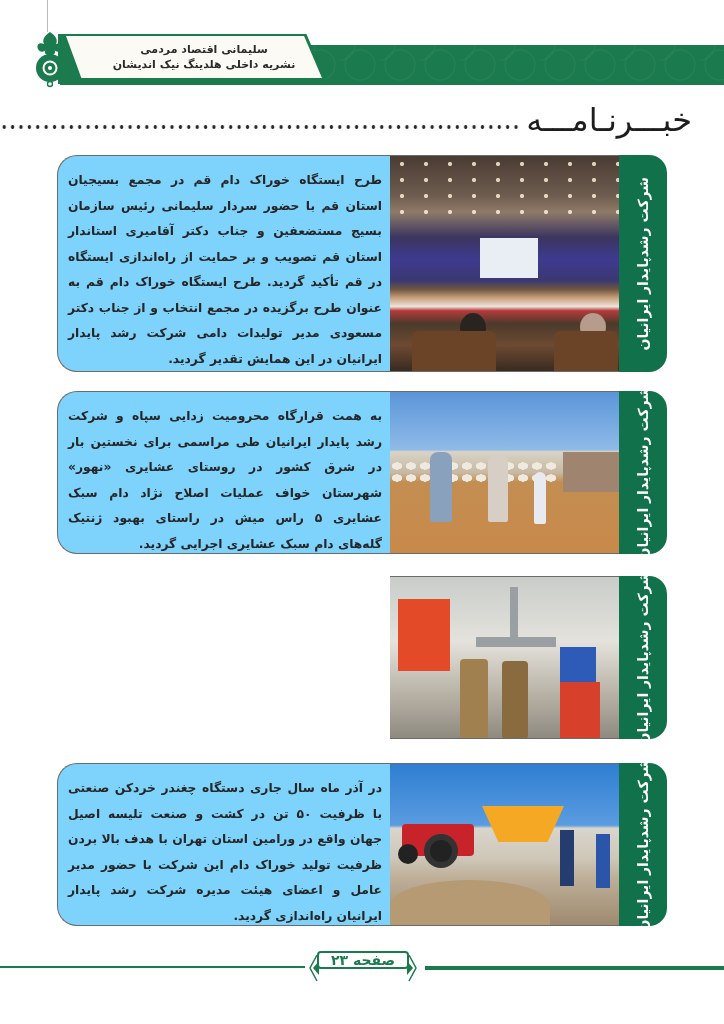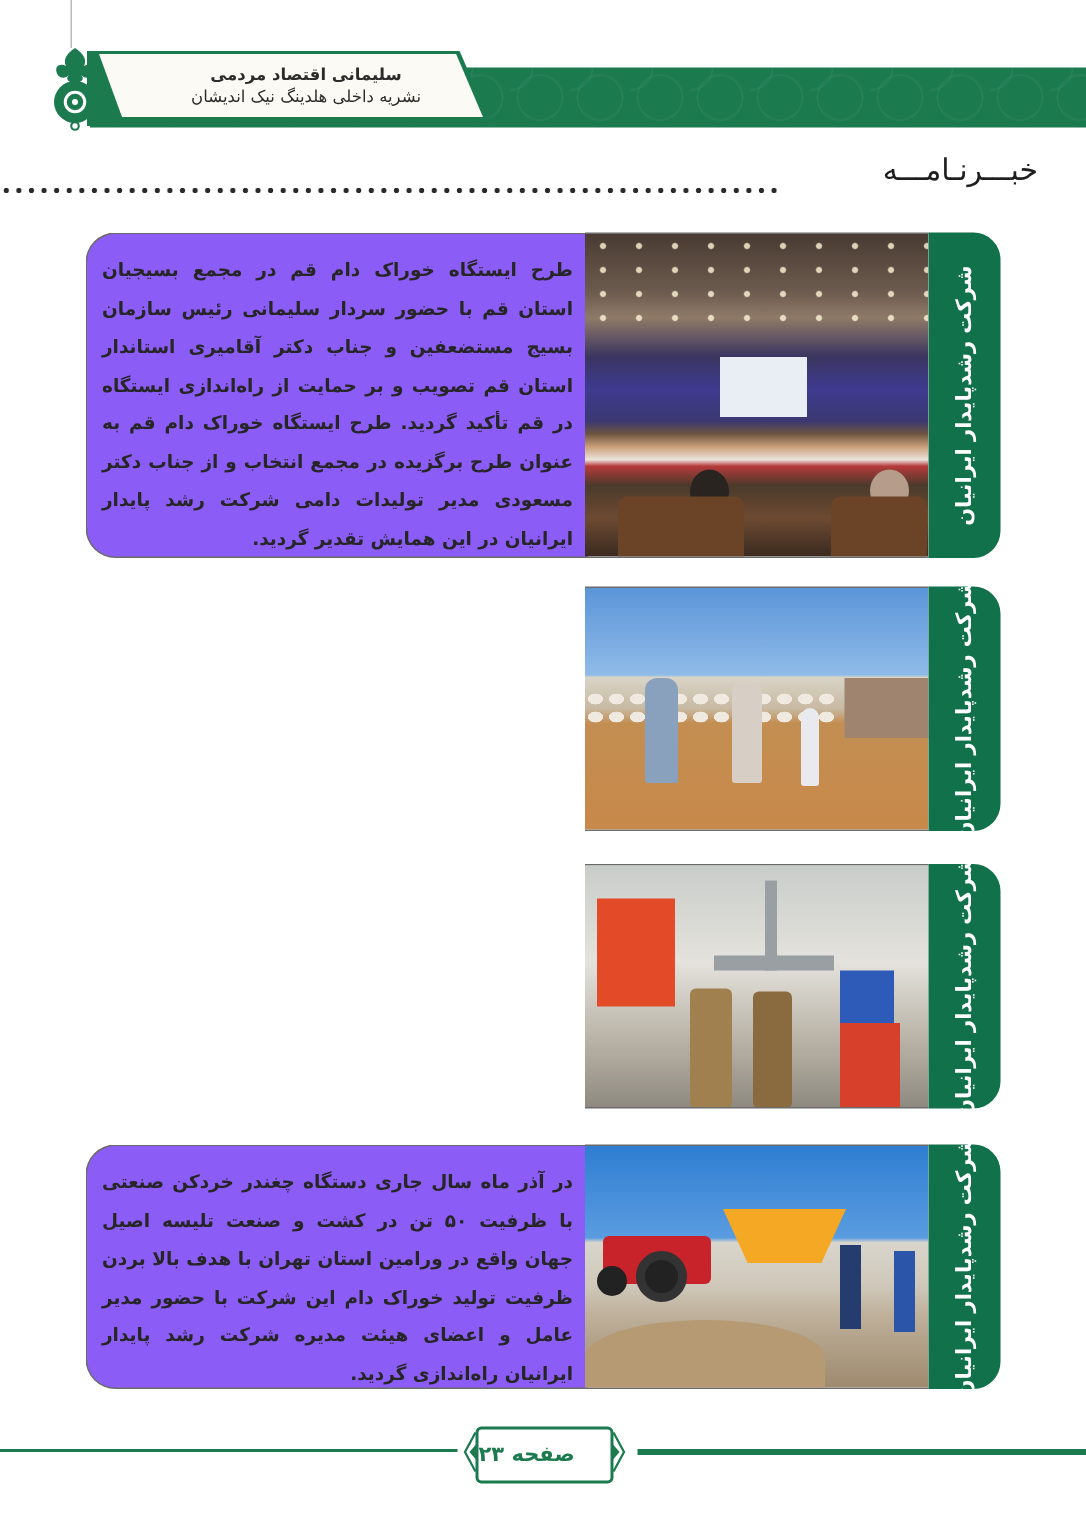--- a/index.html
+++ b/index.html
@@ -21,48 +21,48 @@
     clip-path: polygon(0 0, 92% 0, 100% 100%, 0 100%);
   }
   .header-banner-inner {
     position: absolute; left: 66px; top: 36px; width: 256px; height: 42px;
     background: #fbfaf4;
     clip-path: polygon(0 0, 93% 0, 100% 100%, 6% 100%);
     display: flex; flex-direction: column; align-items: center; justify-content: center;
     direction: rtl; padding-left: 20px;
   }
   .header-line1 { font-size: 11px; font-weight: bold; color: #2b2b2b; line-height: 15px; }
-  .header-line2 { font-size: 11px; font-weight: normal; color: #2b2b2b; line-height: 15px; }
+  .header-line2 { font-size: 11px; font-weight: bold; color: #2b2b2b; line-height: 15px; }
   .emblem {
     position: absolute; left: 30px; top: 30px; width: 40px; height: 58px;
   }
   .emblem-thread { position: absolute; left: 47px; top: 0; width: 1px; height: 32px; background: #bbb; }
 
   
   .section-title {
     position: absolute; right: 32px; top: 101px;
-    font-size: 20px; font-weight: normal; color: #1d1d1d; direction: rtl;
+    font-size: 32px; font-weight: normal; color: #1d1d1d; direction: rtl;
     letter-spacing: 1px;
   }
   .title-dots {
     position: absolute; left: 0; top: 124px; width: 520px; height: 6px;
     background-image: radial-gradient(circle, #2a2a2a 1.6px, transparent 2px);
     background-size: 8.4px 6px;
     background-repeat: repeat-x;
   }
 
   
   .card {
     position: absolute; left: 57px; width: 610px;
   }
   .card-text-box {
     position: absolute; left: 0; top: 0; width: 335px; height: 100%;
     border: 1.5px solid #6b6b6b; border-right: none;
     border-radius: 20px 0 0 20px;
-    background: #8b5cf6;
+    background: #7dd3fc;
     padding: 12px 10px 10px 10px;
     direction: rtl; text-align: justify; text-align-last: right;
   }
   .card-text {
     font-size: 12.3px; font-weight: bold; line-height: 25.5px; color: #262626;
   }
   .card-photo {
     position: absolute; left: 333px; top: 0; width: 229px; height: 100%;
     border-top: 1.5px solid #6b6b6b; border-bottom: 1.5px solid #6b6b6b;
     overflow: hidden;
@@ -122,23 +122,23 @@
   .scene-tractor .wheel2 { position: absolute; left: 8px; top: 80px; width: 20px; height: 20px; background: #222; border-radius: 50%; }
   .scene-tractor .hopper { position: absolute; left: 92px; top: 42px; width: 82px; height: 36px; background: #f5a823; clip-path: polygon(0 0, 100% 0, 80% 100%, 20% 100%); }
   .scene-tractor .pile { position: absolute; left: 0; top: 116px; width: 160px; height: 50px; background: #b59a74; border-radius: 50% 50% 0 0; }
   .scene-tractor .worker1 { position: absolute; left: 170px; top: 66px; width: 14px; height: 56px; background: #253d6e; }
   .scene-tractor .worker2 { position: absolute; left: 206px; top: 70px; width: 14px; height: 54px; background: #2b55a8; }
 
   
   .footer-line-left { position: absolute; left: 0; top: 966px; width: 305px; height: 2px; background: #1c7a4f; }
   .footer-line-right { position: absolute; left: 425px; top: 966px; width: 299px; height: 4px; background: #1c7a4f; }
   .page-badge {
-    position: absolute; left: 317px; top: 951px; width: 92px; height: 38px;
+    position: absolute; left: 317px; top: 951px; width: 92px; height: 18px;
     border: 2px solid #1c7a4f; border-radius: 4px;
-    display: flex; align-items: center; 
+    display: flex; align-items: center; justify-content: center;
     background: #fff;
   }
   .page-badge-outer {
     position: absolute; left: 308px; top: 947px; width: 110px; height: 42px;
   }
   .page-label {
     font-size: 14px; font-weight: bold; color: #1c7a4f; direction: rtl;
   }
 </style>
 </head>
@@ -176,20 +176,23 @@
       <div class="chair1"></div>
         <div class="chair2"></div>
     </div>
   </div>
   <div class="card-tab">
     <span class="card-tab-label">شرکت رشدپایدار ایرانیان</span>
   </div>
 </div>
 
 <div class="card" style="top:391px; height:163px;">
+  <div class="card-text-box">
+    <p class="card-text">به همت قرارگاه محرومیت زدایی سپاه و شرکت رشد پایدار ایرانیان طی مراسمی برای نخستین بار در شرق کشور در روستای عشایری «نهور» شهرستان خواف عملیات اصلاح نژاد دام سبک عشایری ۵ راس میش در راستای بهبود ژنتیک گله‌های دام سبک عشایری اجرایی گردید.</p>
+  </div>
   <div class="card-photo">
     <div class="scene scene-sheep">
       <div class="wall"></div>
       <div class="flock"></div>
       <div class="man1"></div>
         <div class="man2"></div>
         <div class="boy"></div>
     </div>
   </div>
   <div class="card-tab">

